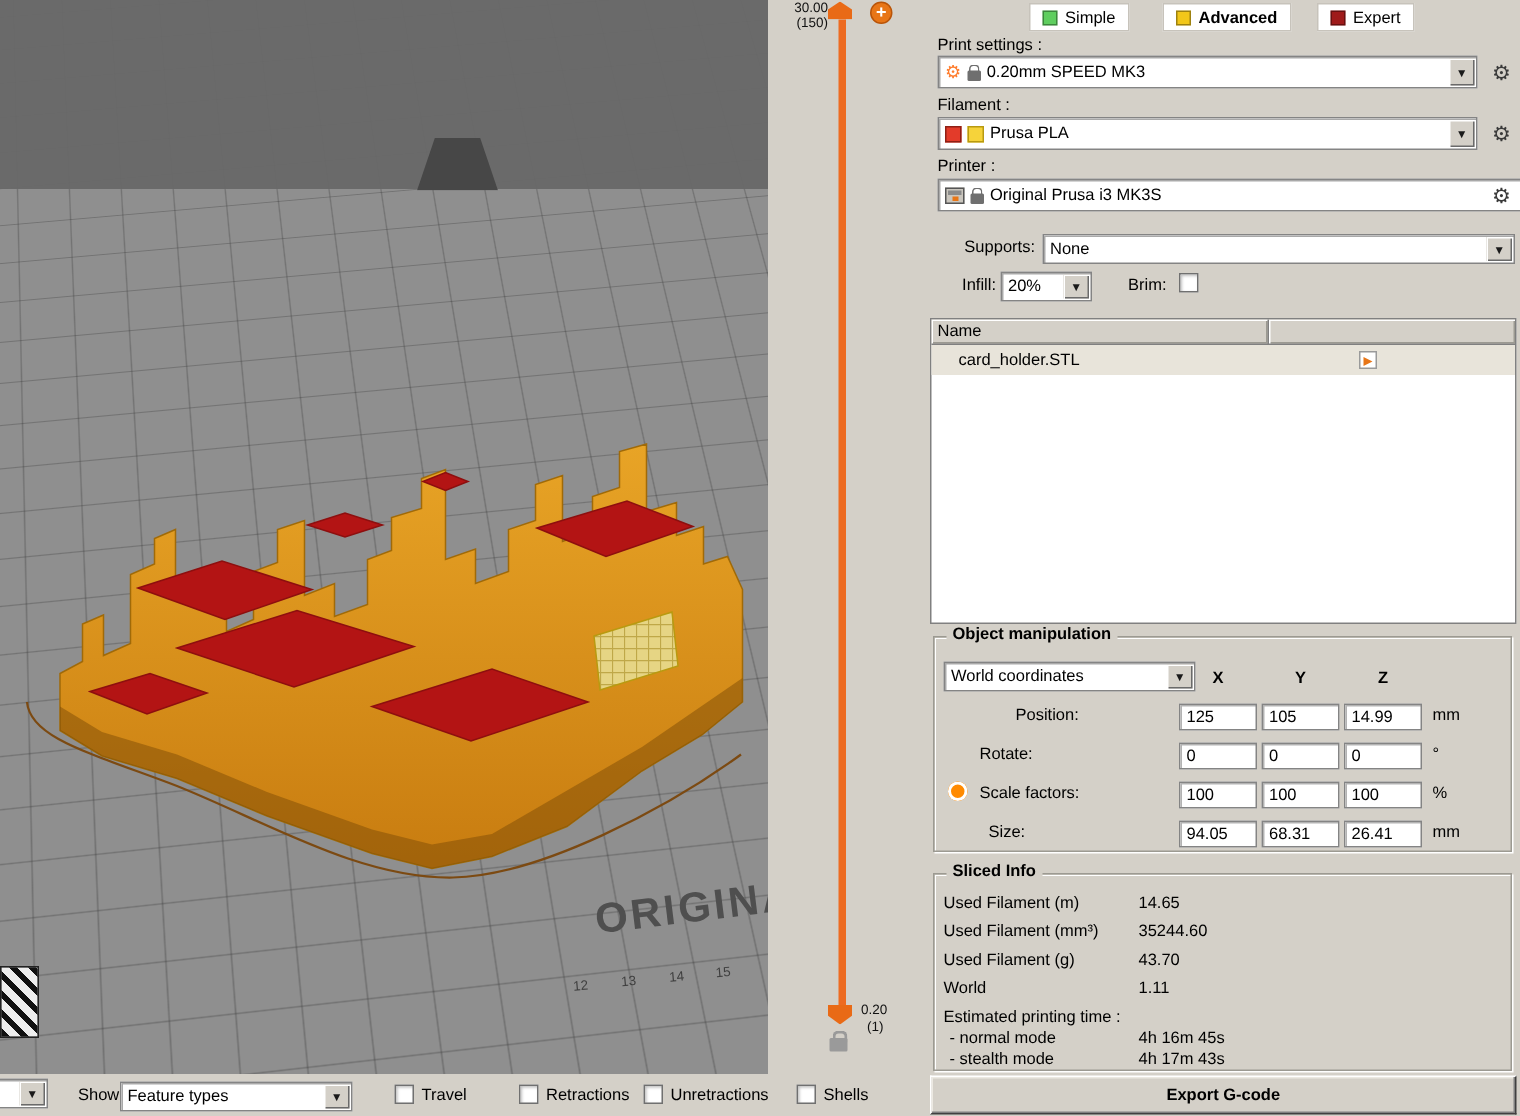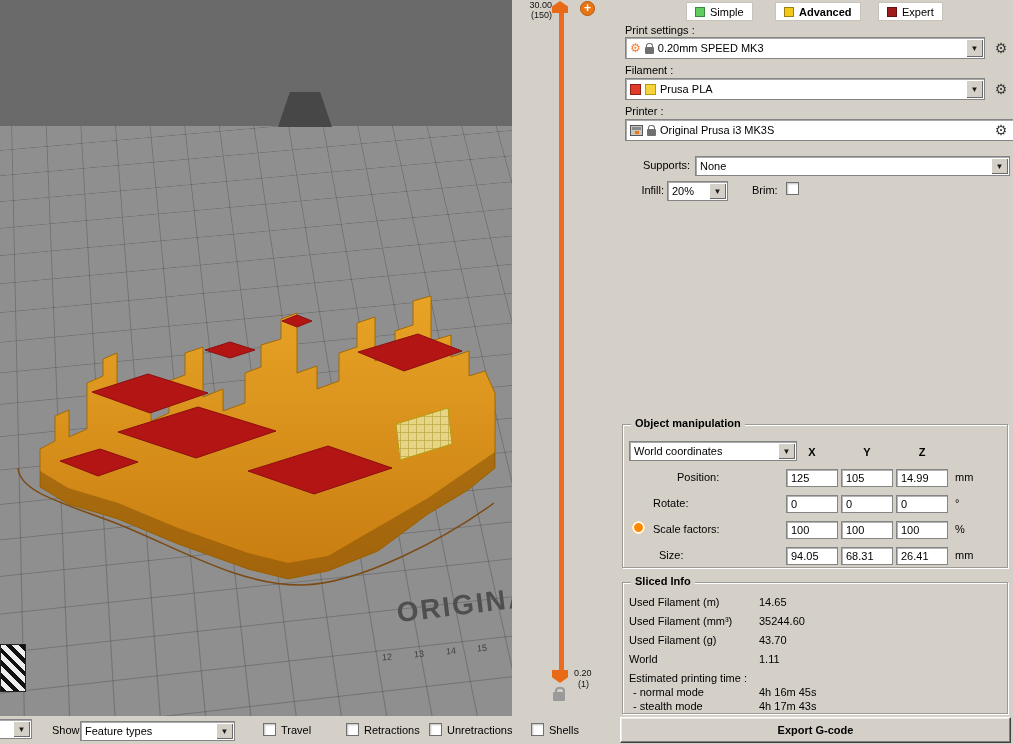--- a/index.html
+++ b/index.html
@@ -211,20 +211,28 @@
   </div>
 
   <span class="lbl" style="left:4px; top:184px; width:40px; text-align:right;">Infill:</span>
   <div class="combo" style="left:47px; top:181px; width:61px; height:20px;">
     <span>20%</span>
     <span class="arrow-btn">▼</span>
   </div>
   <span class="lbl" style="left:132px; top:184px;">Brim:</span>
   <div class="checkbox" style="left:166px; top:182px;"></div>
 
+  <div class="obj-table">
+    <div class="th" style="left:0; width:225px;">Name</div>
+    <div class="th" style="left:225px; width:164px; border-right:none;"></div>
+    <div class="obj-row">
+      <span>card_holder.STL</span>
+      <span class="obj-settings-ico"></span>
+    </div>
+  </div>
 
   <div class="groupbox" style="left:2px; top:424px; width:386px; height:144px;">
     <span class="legend">Object manipulation</span>
     <div class="combo" style="left:6px; top:16px; width:168px; height:20px;">
       <span>World coordinates</span>
       <span class="arrow-btn">▼</span>
     </div>
     <span class="col-hdr" style="left:163px; top:21px;">X</span>
     <span class="col-hdr" style="left:218px; top:21px;">Y</span>
     <span class="col-hdr" style="left:273px; top:21px;">Z</span>

